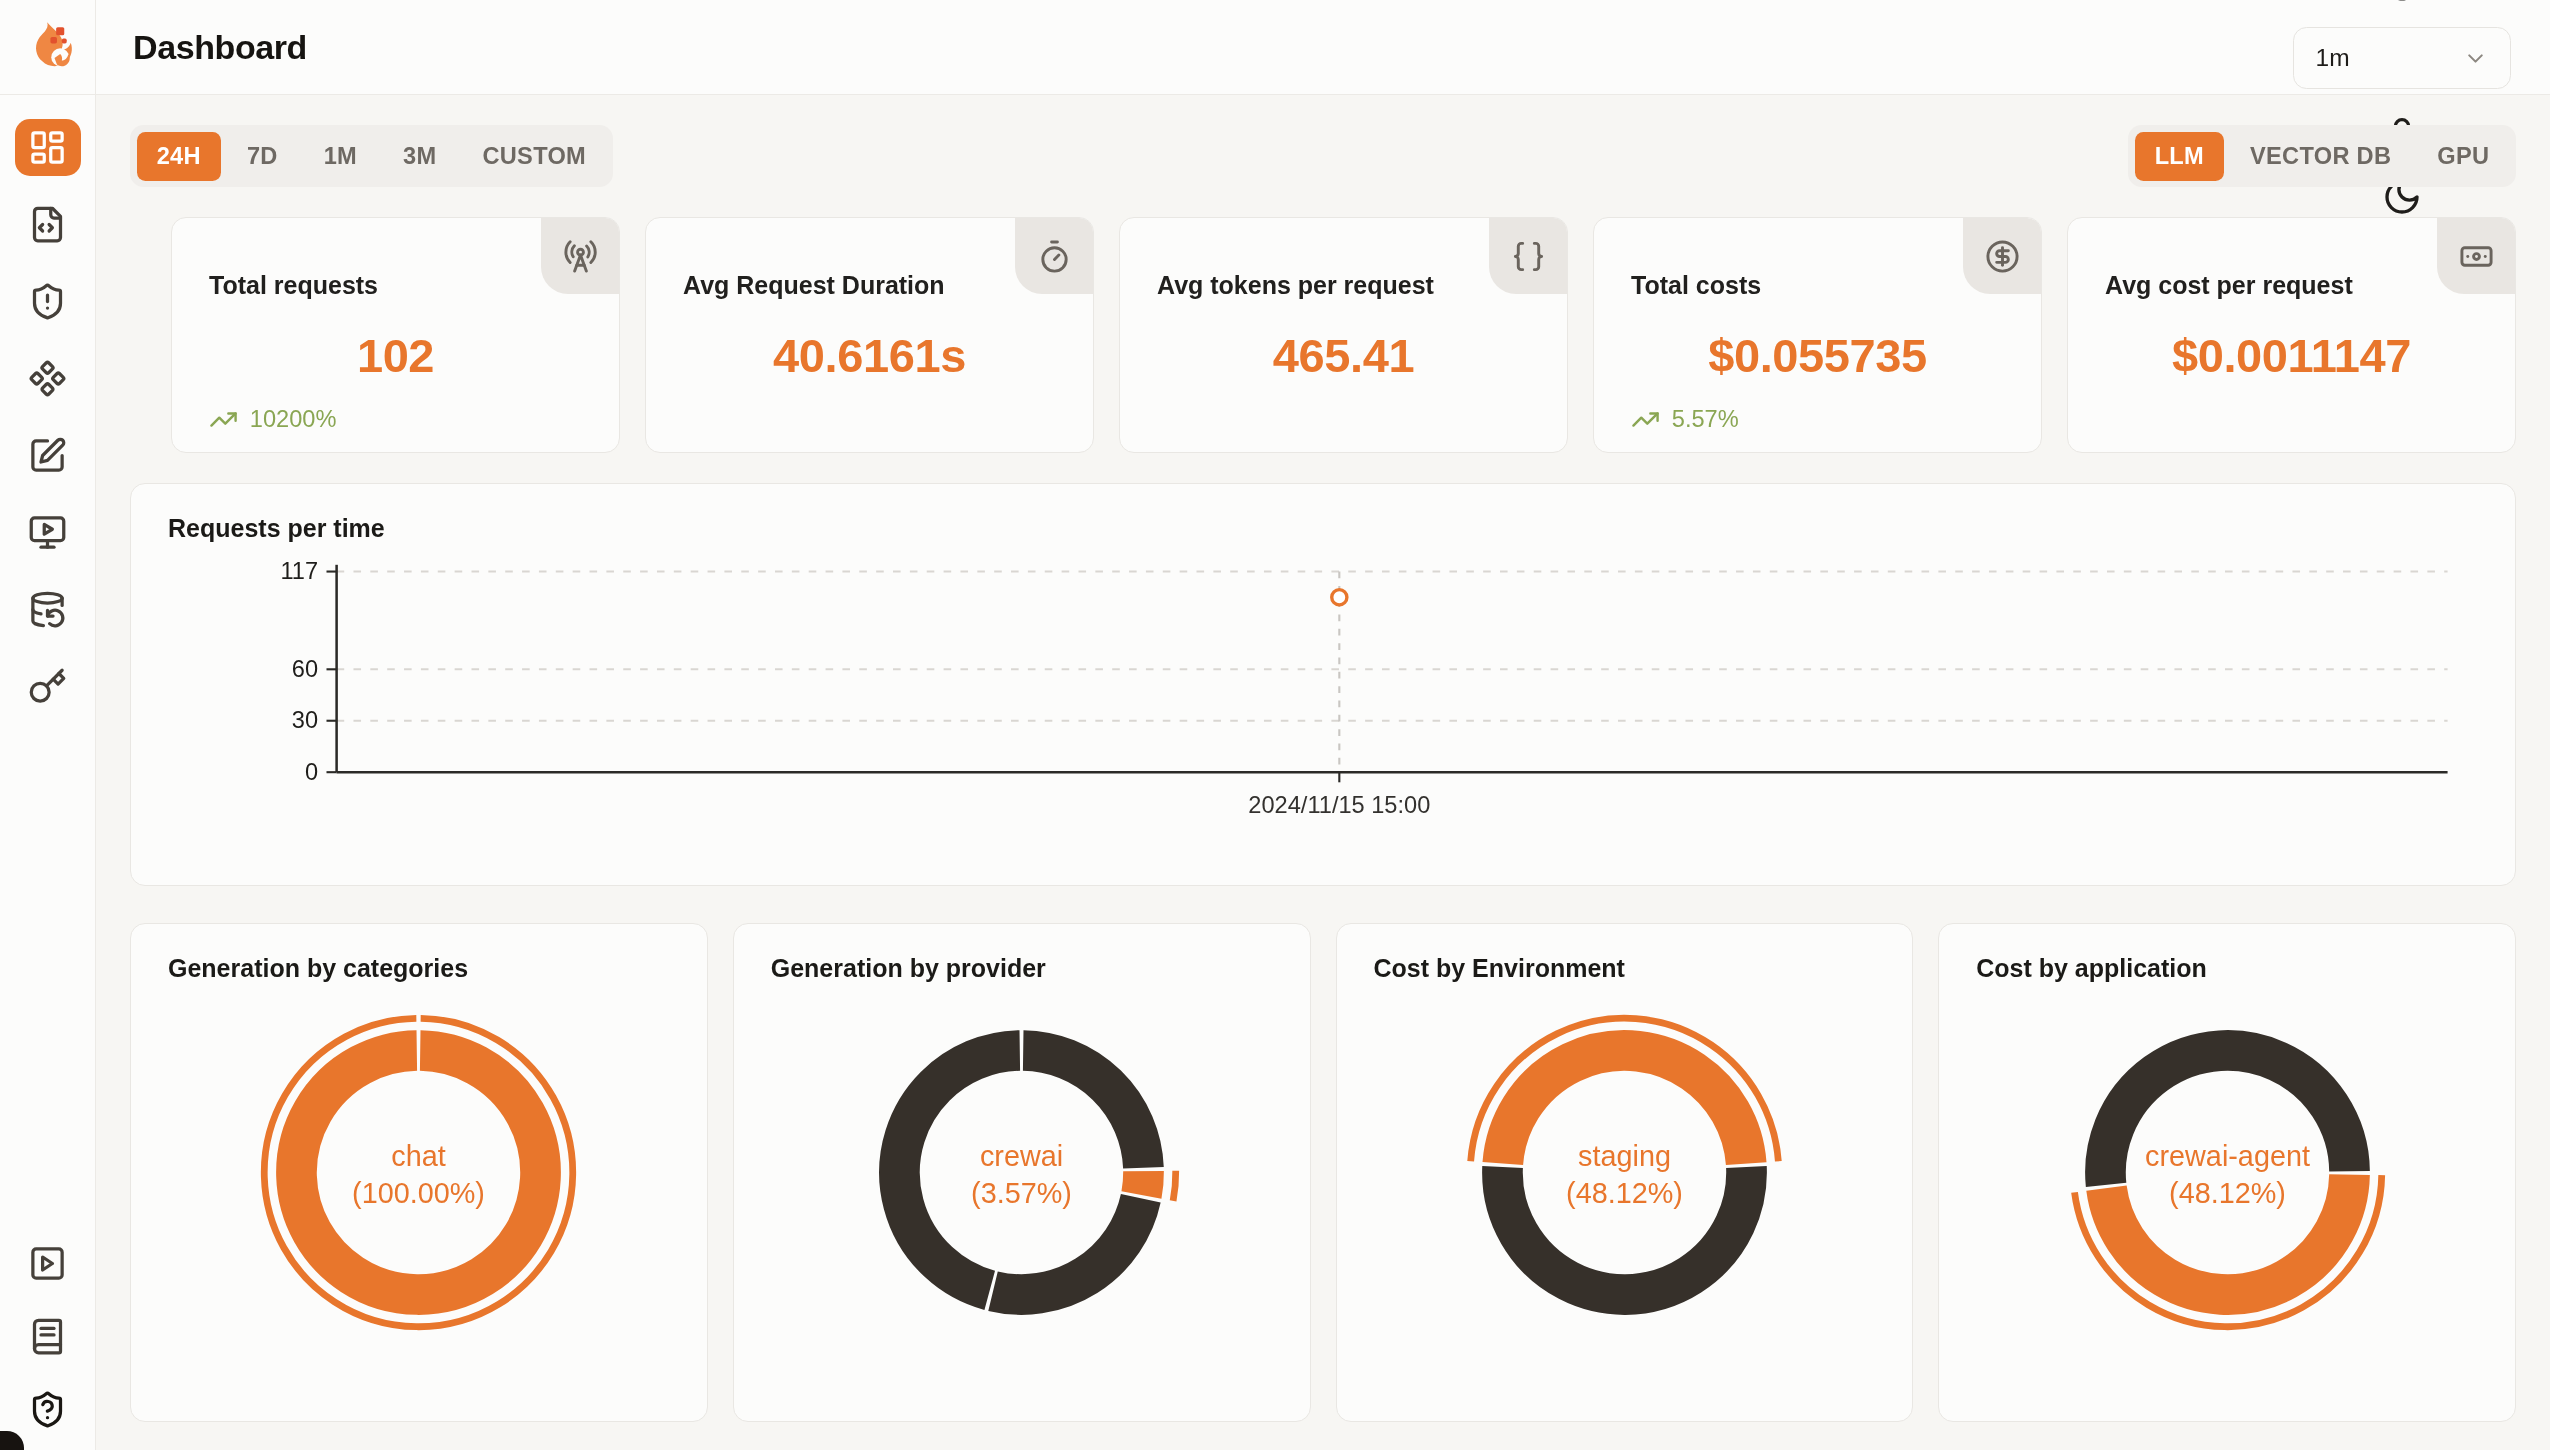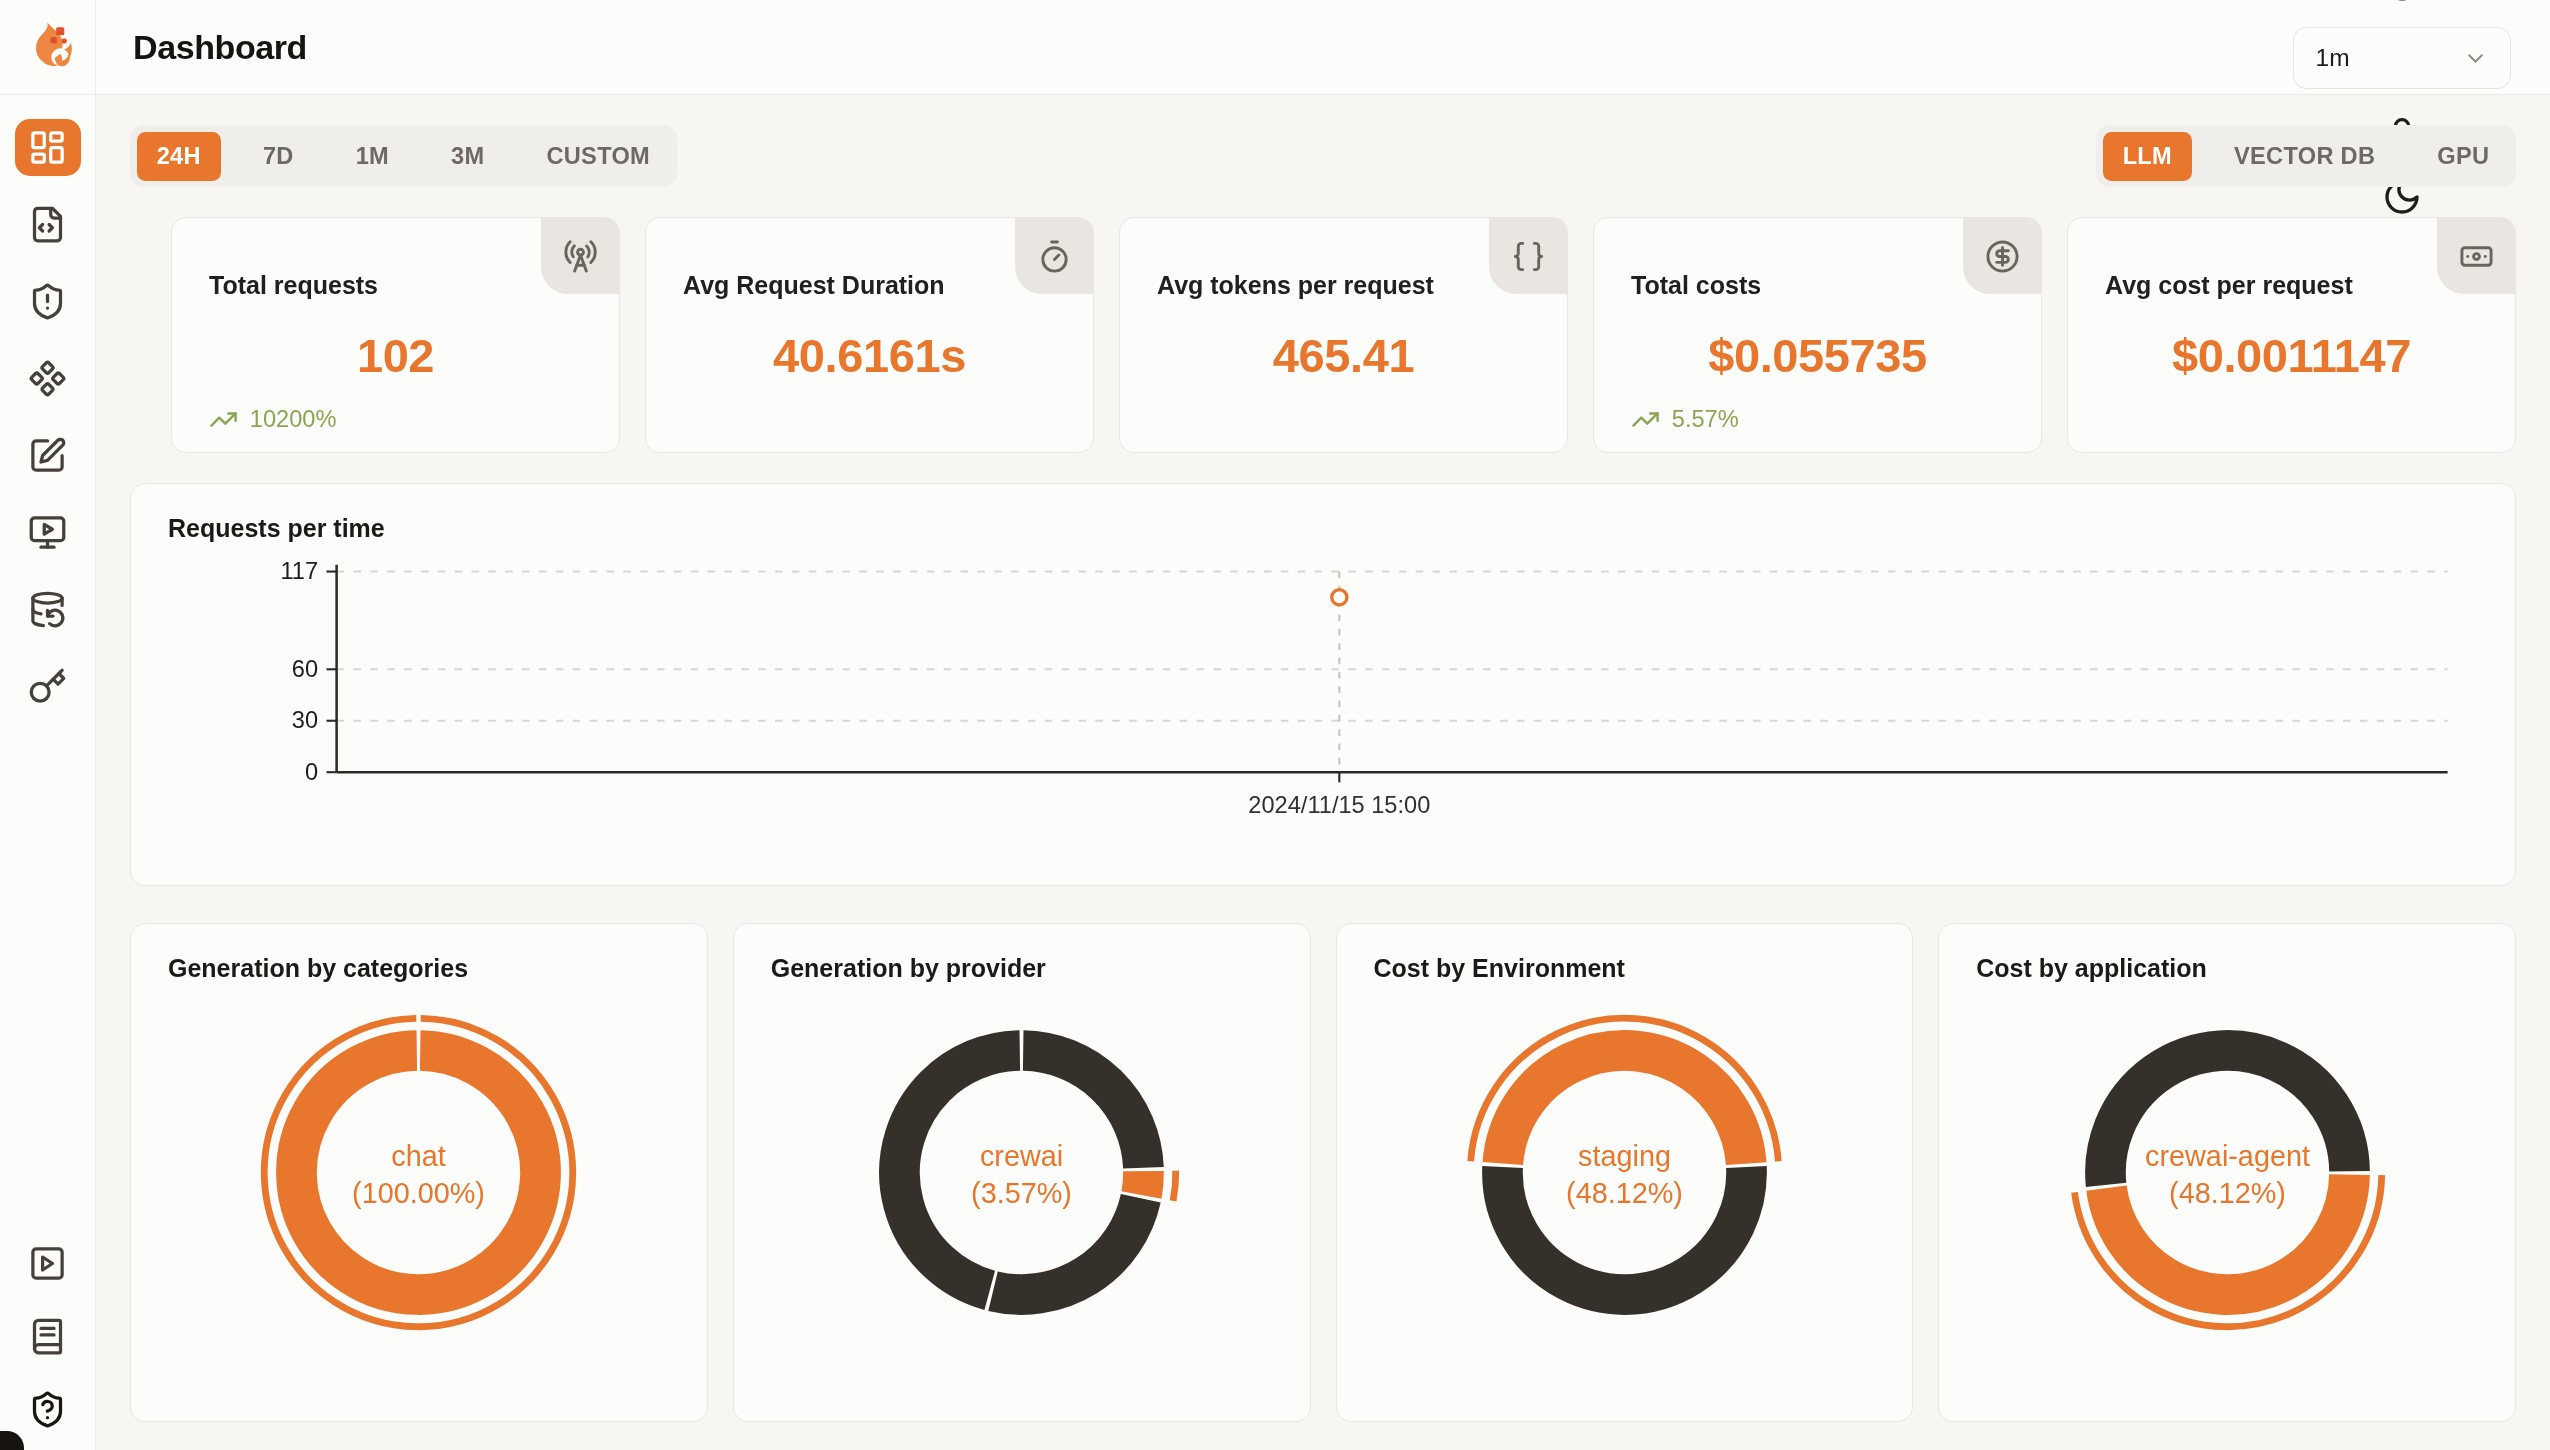--- a/index.html
+++ b/index.html
@@ -27,21 +27,21 @@
   .select { height:62px; border:1.7px solid #e6e4e0; border-radius:13.5px; background:#fcfcfb; display:flex; align-items:center; justify-content:space-between; padding:0 22px; font-size:24.5px; color:#1e1c19; cursor:pointer; }
   .select.db { width:229px; }
   .select.interval { width:218px; }
   .select svg { width:25px; height:25px; color:#8c8780; }
   .iconbtn { background:none; border:none; display:flex; align-items:center; justify-content:center; color:#1f1d1a; cursor:pointer; }
   .iconbtn svg { width:40px; height:40px; }
 
   
   .content { padding:30px 34px 0 34px; }
   .tabs-row { display:flex; justify-content:space-between; margin-bottom:30px; }
-  .pill-group { background:#f0eeeb; border-radius:13.5px; padding:6.7px; display:flex; align-items:center; gap:22px; }
+  .pill-group { background:#f0eeeb; border-radius:13.5px; padding:6.7px; display:flex; align-items:center; gap:6px; }
   .pill { border:none; background:transparent; font-family:"Liberation Sans", sans-serif; font-size:23.6px; font-weight:600; letter-spacing:0.3px; color:#6e6963; padding:0 20px; height:49px; border-radius:8.4px; cursor:pointer; }
   .pill.active { background:#e8762c; color:#ffffff; }
 
   .card { background:#fcfcfb; border:1.7px solid #e9e7e3; border-radius:15px; }
   .stats-row { display:grid; grid-template-columns:repeat(5,1fr); gap:25px; margin-bottom:30px;padding-left:41px; }
   .stat-card { position:relative; height:236px; padding:34px 37px; overflow:hidden; }
   .notch { position:absolute; top:0; right:0; width:78px; height:76px; background:#e9e6e2; border-radius:0 13.5px 0 27px; display:flex; align-items:center; justify-content:center; color:#6a645d; }
   .notch svg { width:35px; height:35px; }
   .stat-title { margin-top:18.6px; font-size:25px; font-weight:600; color:#21201e; }
   .stat-value { margin-top:28px; font-size:47px; font-weight:700; color:#e8762c; letter-spacing:-0.4px;text-align:center; }

